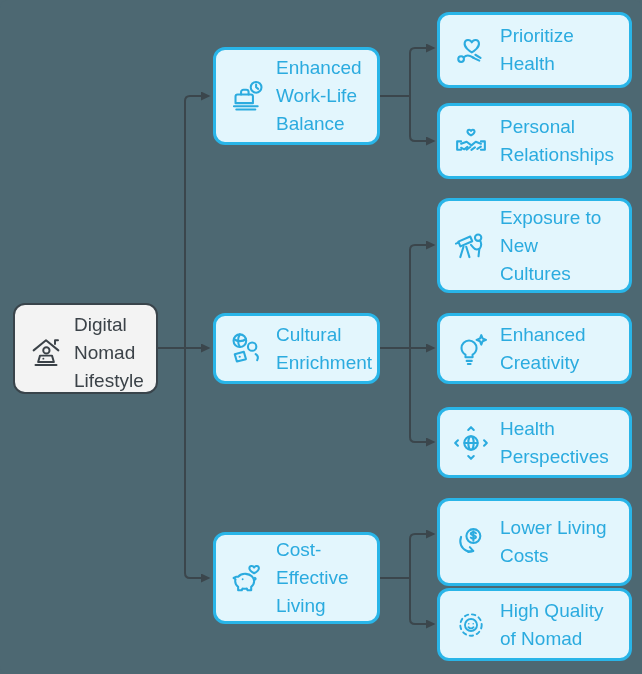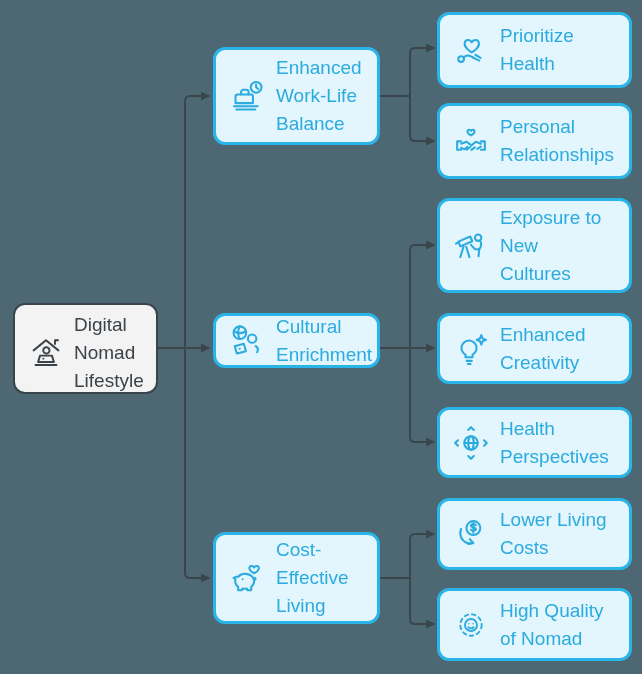--- a/index.html
+++ b/index.html
@@ -46,28 +46,28 @@
   .node .ic svg { display: block; }
   .node.root {
     background: #f3f3f3;
     border: 2px solid #39444b;
     color: #3b4248;
     padding: 8px 4px 0 13px;
   }
   
   #n-root { left: 13px;  top: 303px; width: 145px; height: 91px; }
   #n-b1   { left: 213px; top: 47px;  width: 167px; height: 98px; }
-  #n-b2   { left: 213px; top: 313px; width: 167px; height: 55px; }
+  #n-b2   { left: 213px; top: 313px; width: 167px; height: 71px; }
   #n-b3   { left: 213px; top: 532px; width: 167px; height: 92px; }
   #n-l1   { left: 437px; top: 12px;  width: 195px; height: 76px; }
   #n-l2   { left: 437px; top: 103px; width: 195px; height: 76px; }
   #n-l3   { left: 437px; top: 198px; width: 195px; height: 95px; }
   #n-l4   { left: 437px; top: 313px; width: 195px; height: 71px; }
   #n-l5   { left: 437px; top: 407px; width: 195px; height: 71px; }
-  #n-l6   { left: 437px; top: 498px; width: 195px; height: 72px; }
+  #n-l6   { left: 437px; top: 498px; width: 195px; height: 88px; }
   #n-l7   { left: 437px; top: 588px; width: 195px; height: 73px; }
 </style>
 </head>
 <body>
 
 <div class="canvas">
 
   <svg class="edges" viewBox="0 0 642 674" xmlns="http://www.w3.org/2000/svg">
     <defs>
       <marker id="arw" markerUnits="userSpaceOnUse" markerWidth="10" markerHeight="10" refX="1" refY="4.5" orient="auto">

